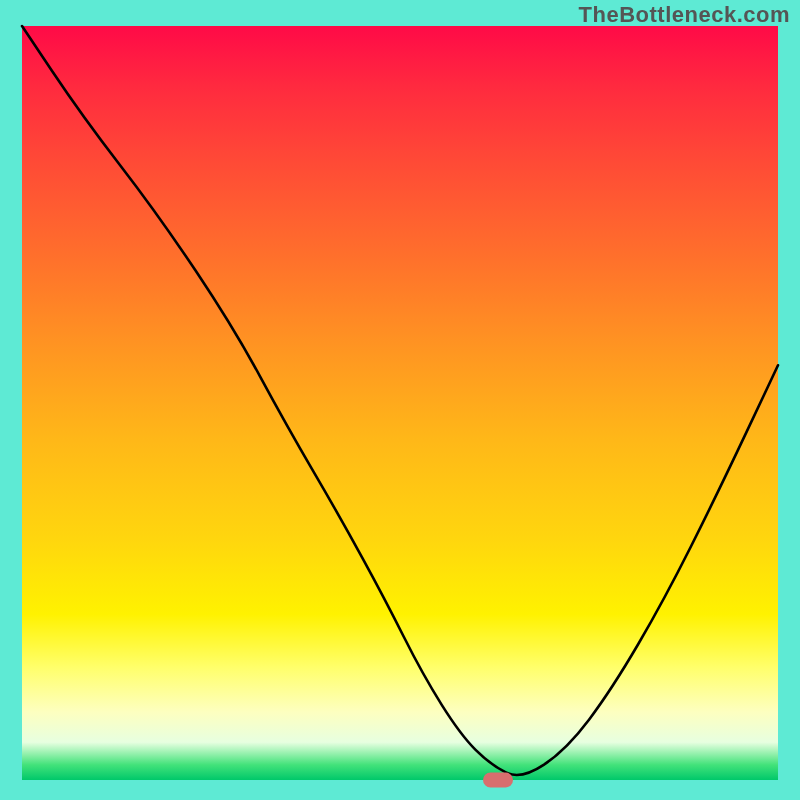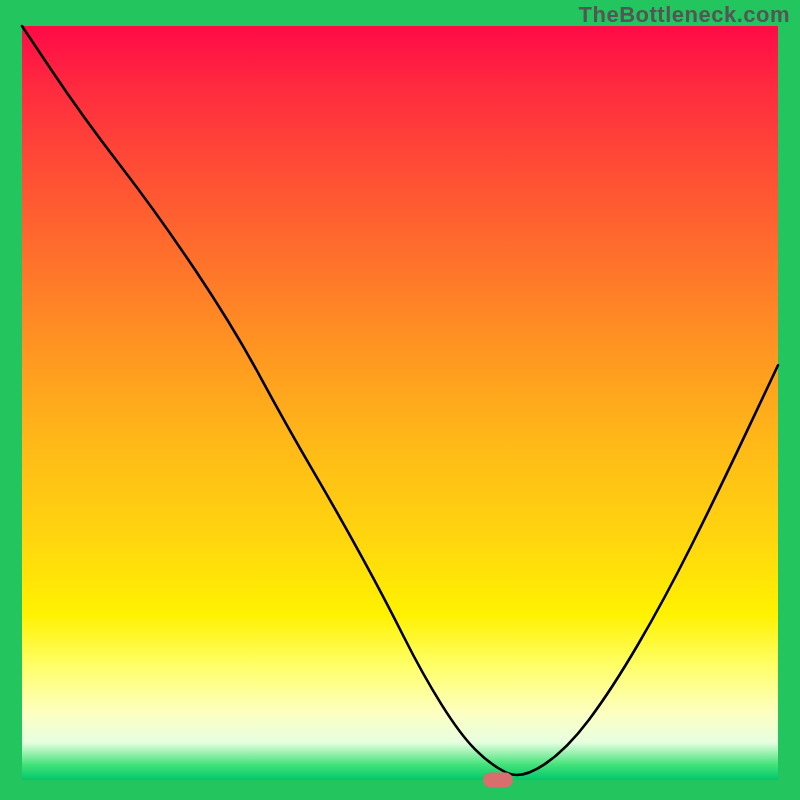--- a/index.html
+++ b/index.html
@@ -8,21 +8,21 @@
     width: 800px;
     height: 800px;
     background: #000;
     overflow: hidden;
     font-family: Arial, Helvetica, sans-serif;
   }
   .frame {
     position: relative;
     width: 800px;
     height: 800px;
-    background: #22c55e;
+    background: #5eead4;
   }
   .watermark {
     position: absolute;
     top: 2px;
     right: 10px;
     color: #555;
     font-size: 22px;
     font-weight: 600;
     letter-spacing: 0.5px;
     z-index: 10;

